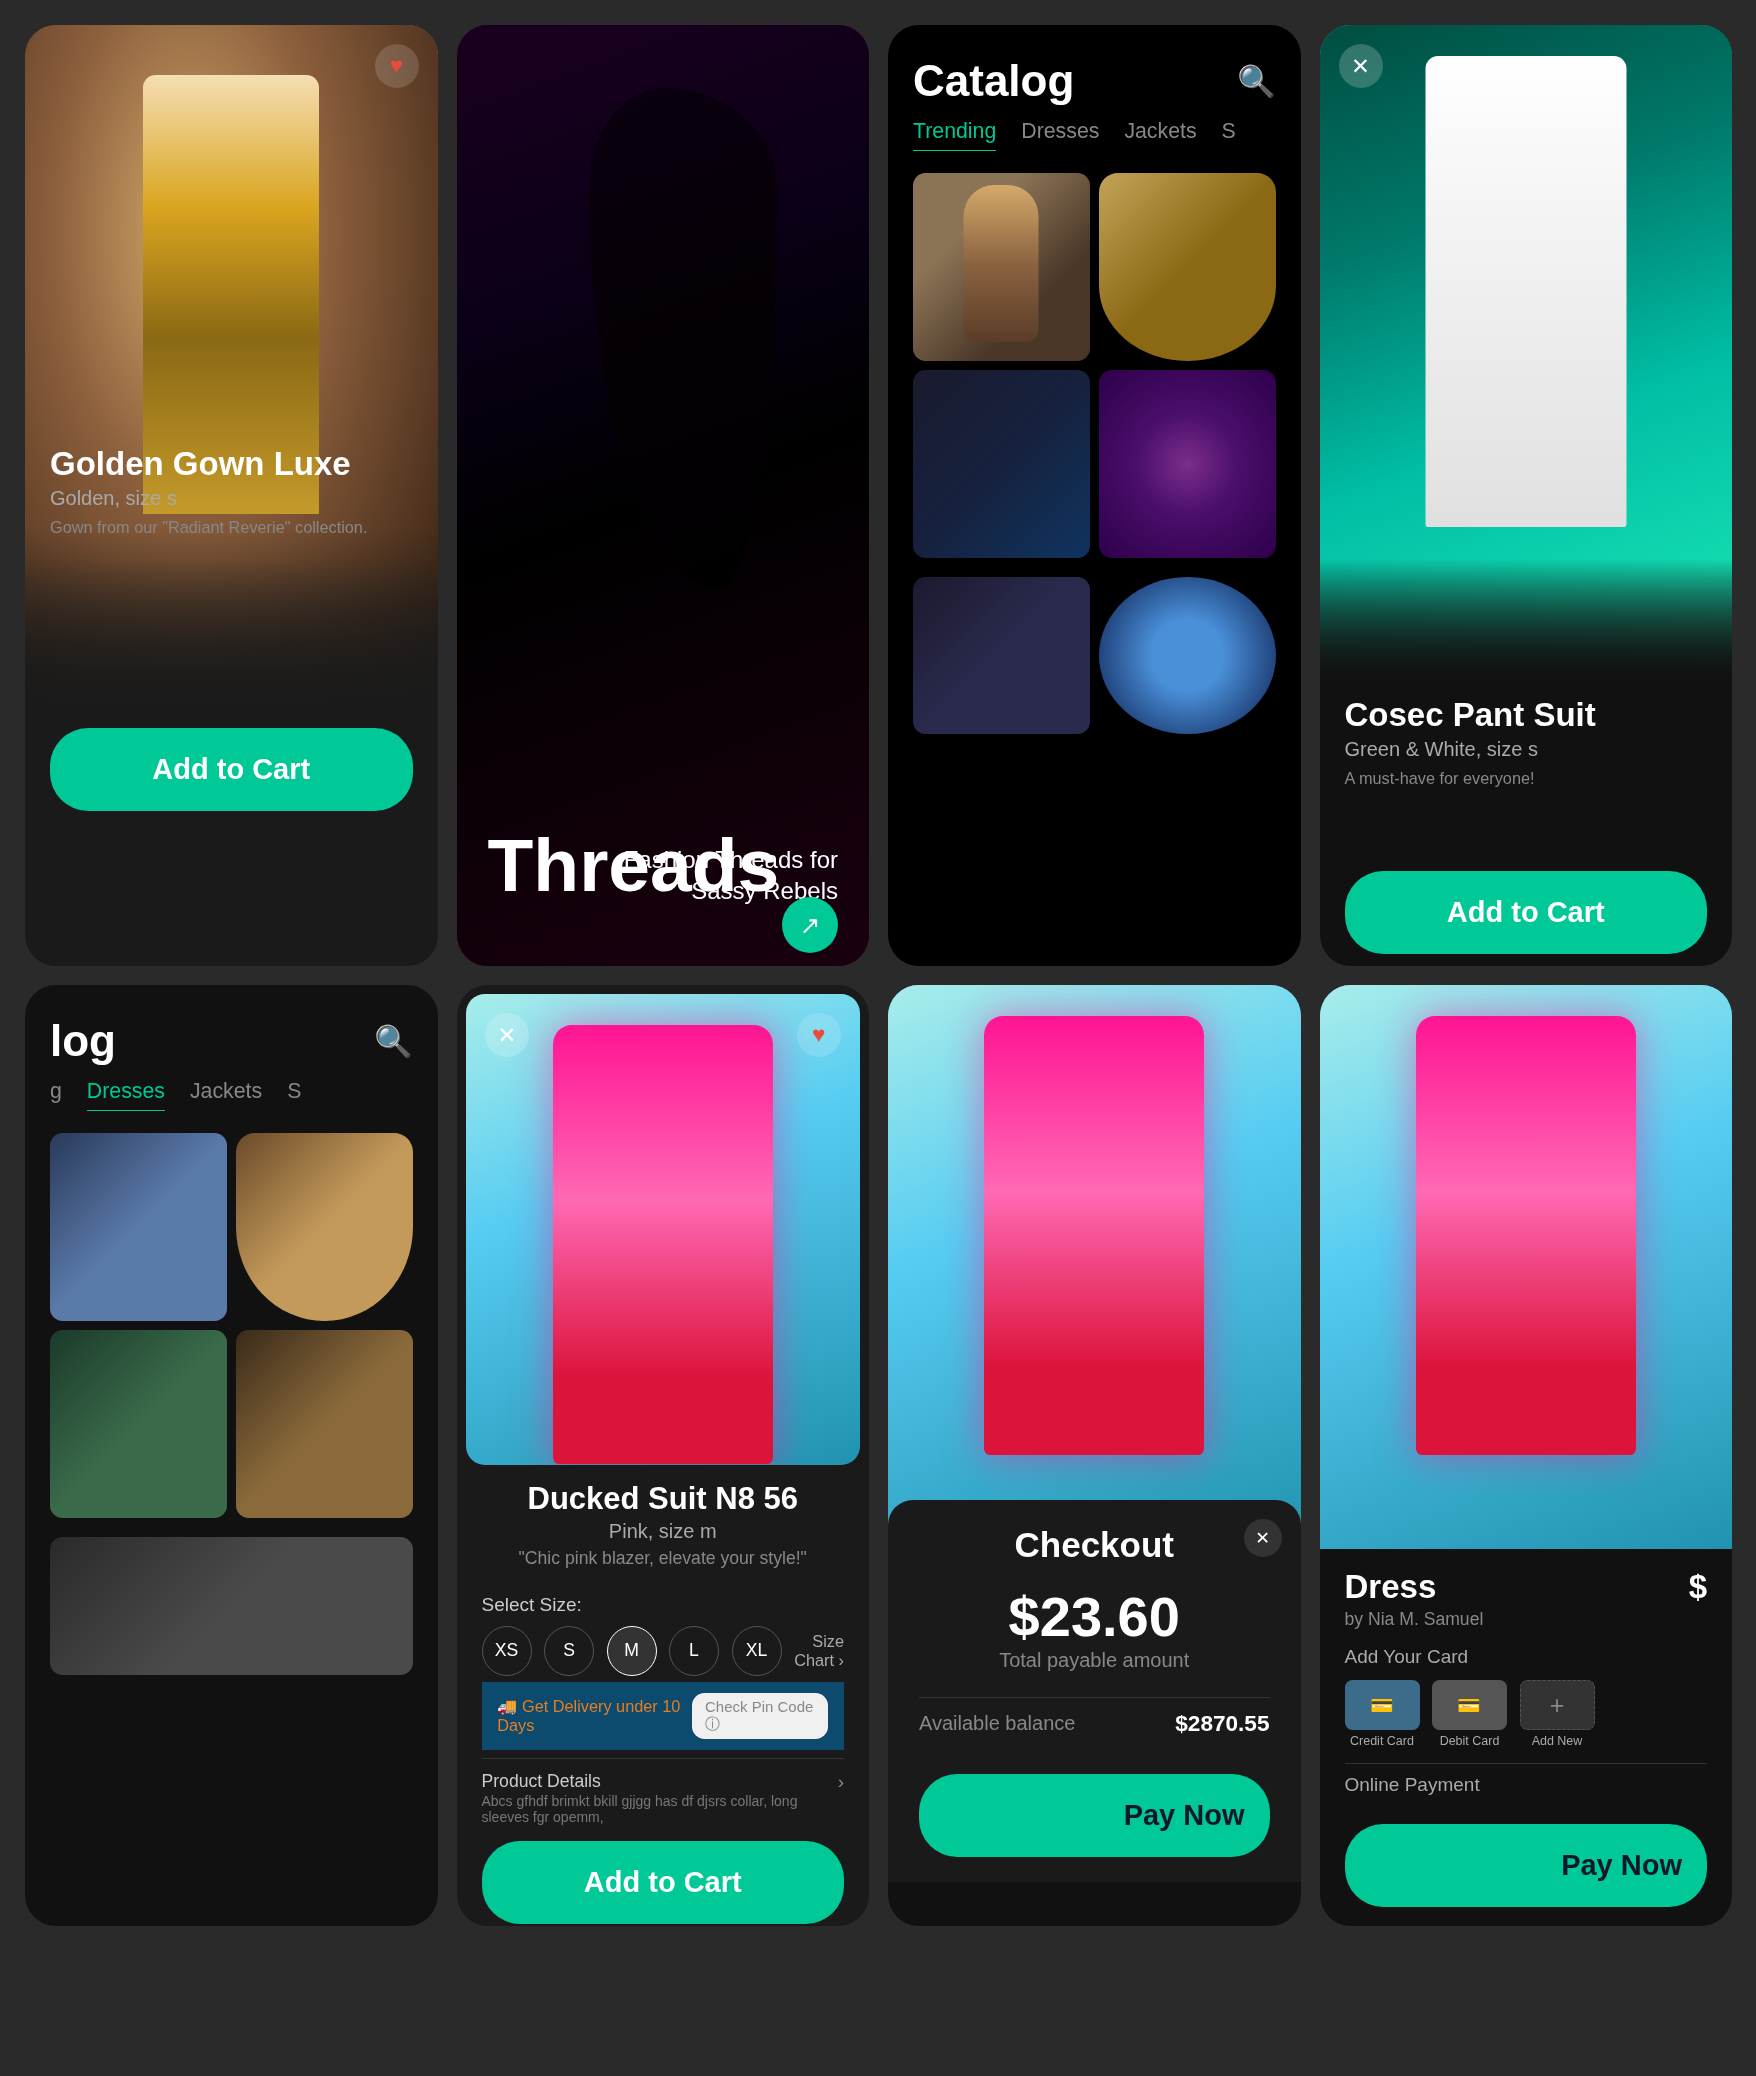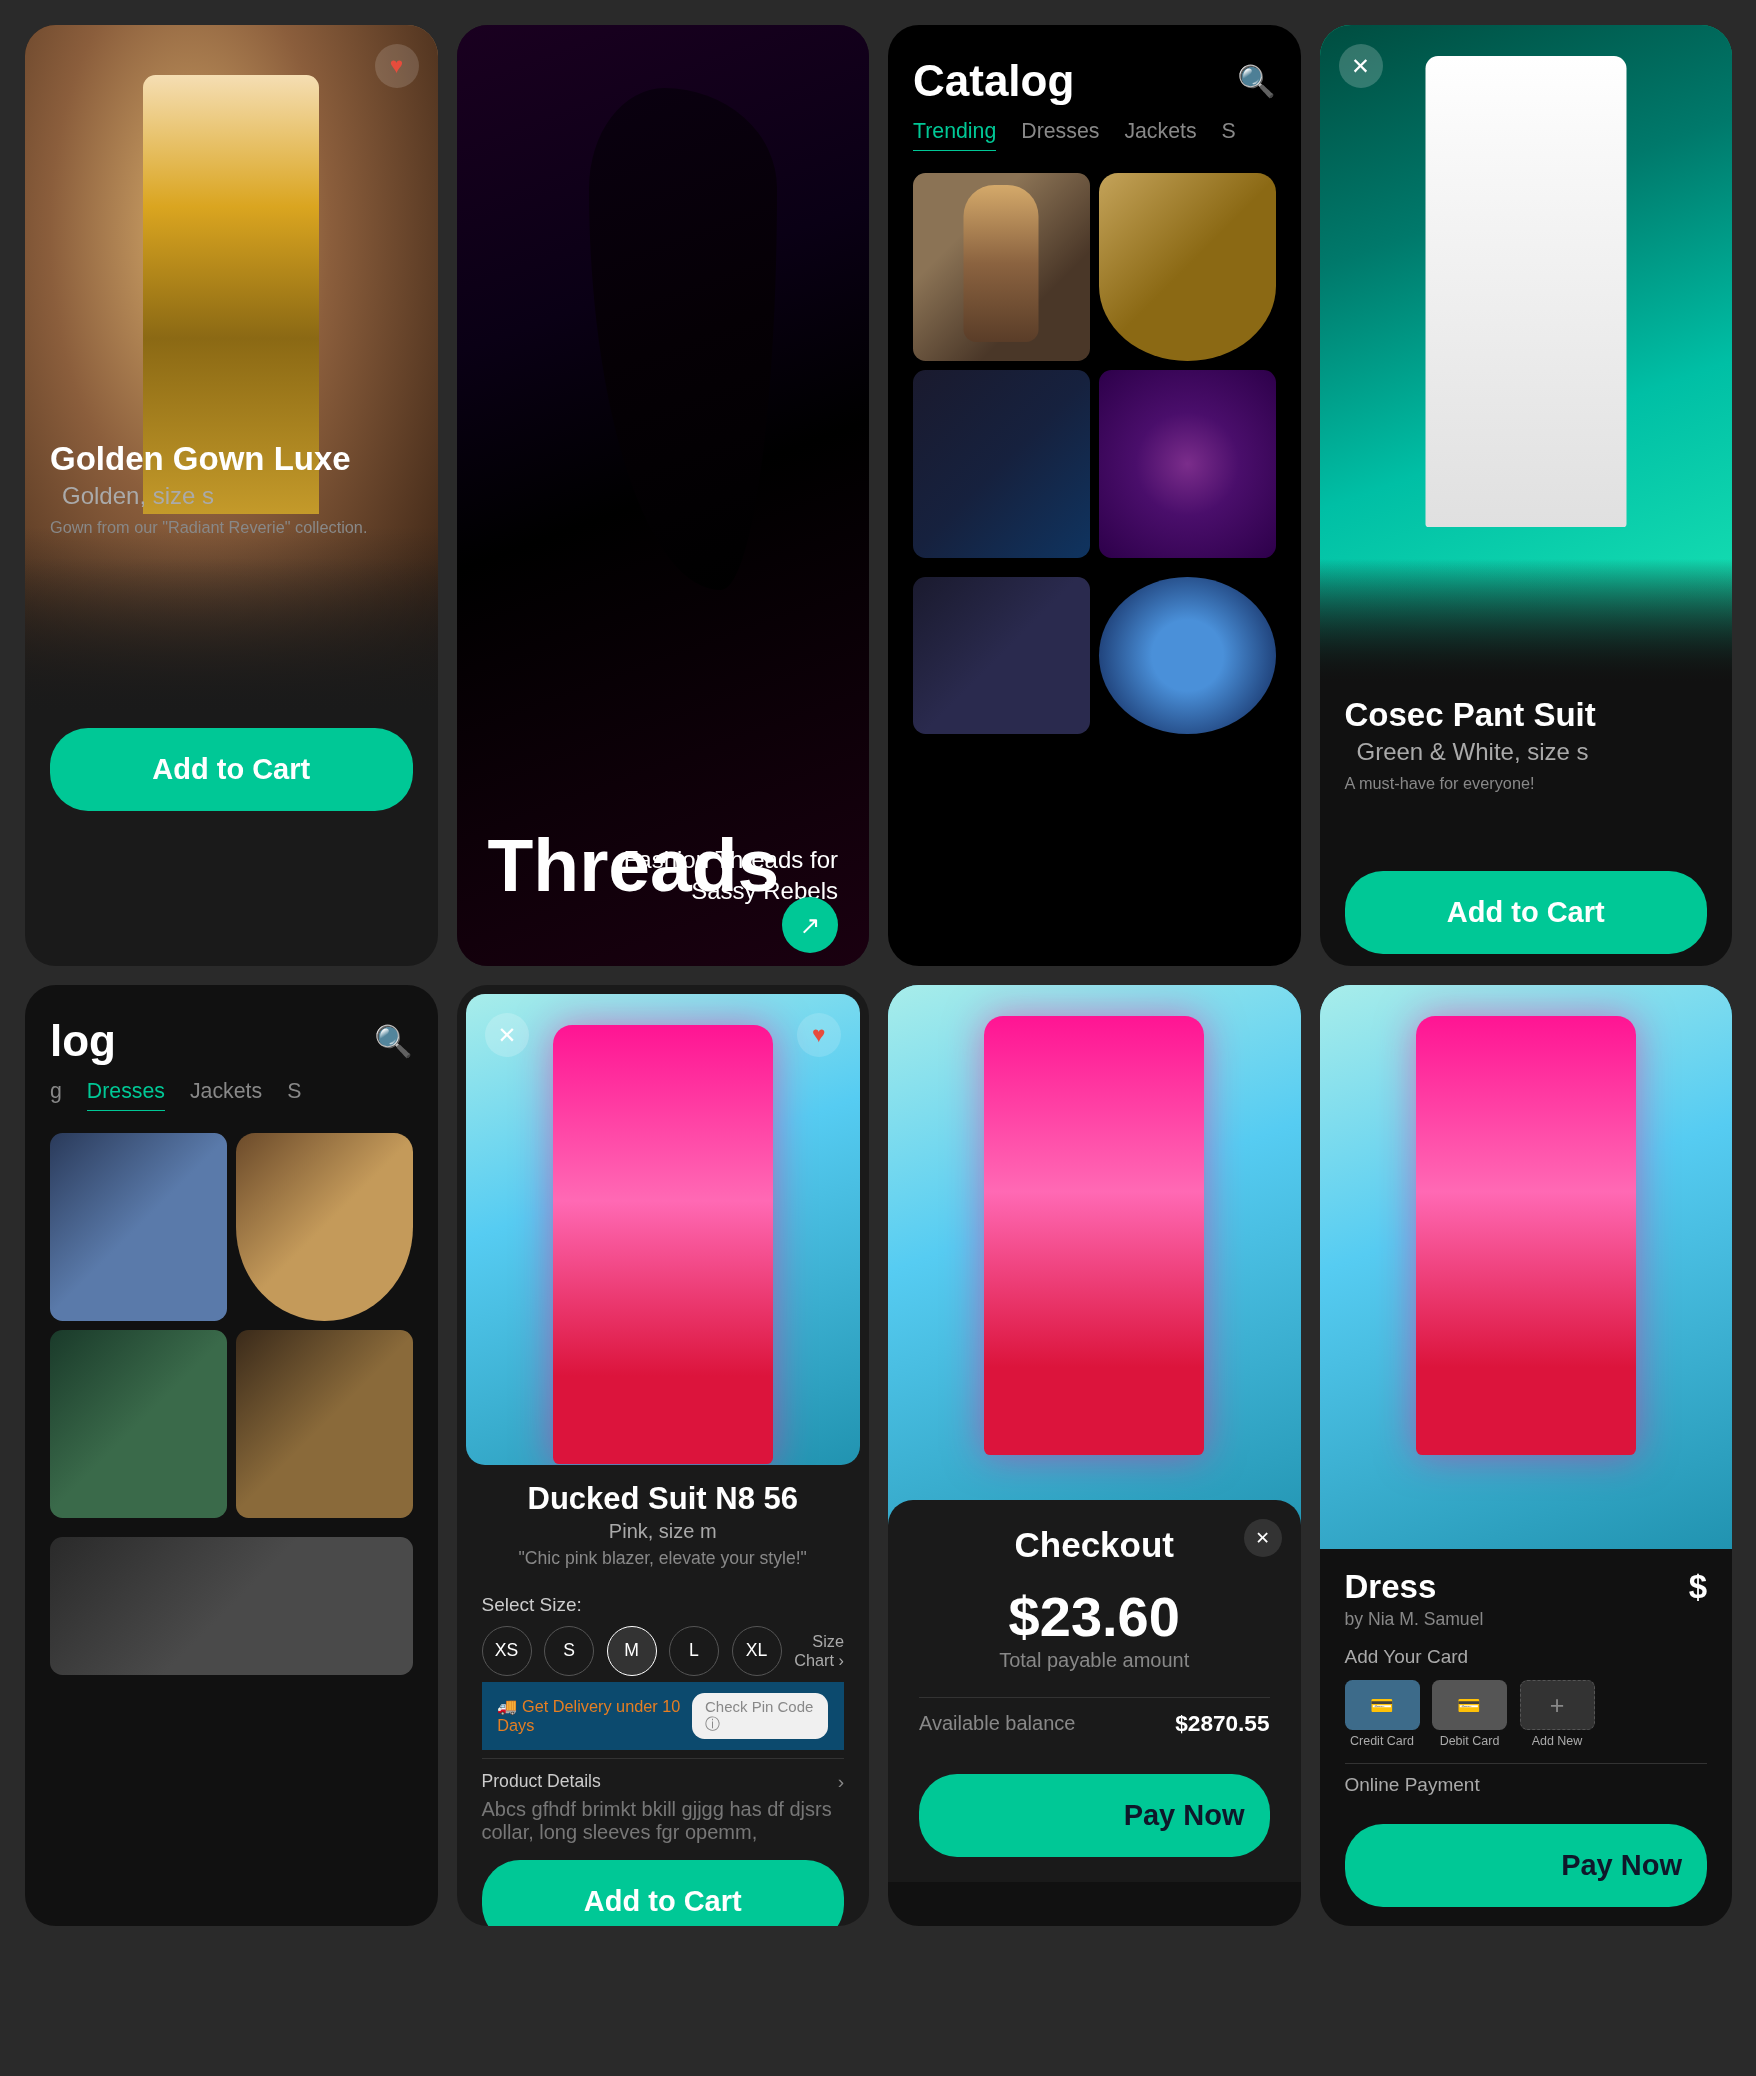--- a/index.html
+++ b/index.html
@@ -94,24 +94,23 @@
     }
 
     .product-name {
       font-size: 33px;
       font-weight: 700;
       color: white;
       line-height: 1.1;
     }
 
     .product-variant {
-      font-size: 24px;
+      font-size: 20px;
       color: #aaa;
       margin-top: 5px;
-      margin-left: 12px;
     }
 
     .product-desc {
       font-size: 16.3px;
       color: #888;
       margin-top: 6.3px;
       line-height: 1.4;
     }
 
     .add-to-cart-btn {
@@ -353,23 +352,22 @@
     .product-details-header {
       display: flex;
       justify-content: space-between;
       align-items: center;
     }
     .product-details-label {
       font-size: 17.6px;
       color: #ccc;
     }
     .product-details-text {
-      font-size: 20px;
+      font-size: 14px;
       color: #777;
-      margin-top: 5px;
     }
 
     
     .card-checkout {
       background: #111;
     }
     .card-checkout .product-image-checkout {
       width: 100%;
       height: 565px;
       background: linear-gradient(135deg, #6dd5ed 0%, #2193b0 50%, #56ccf2 100%);

